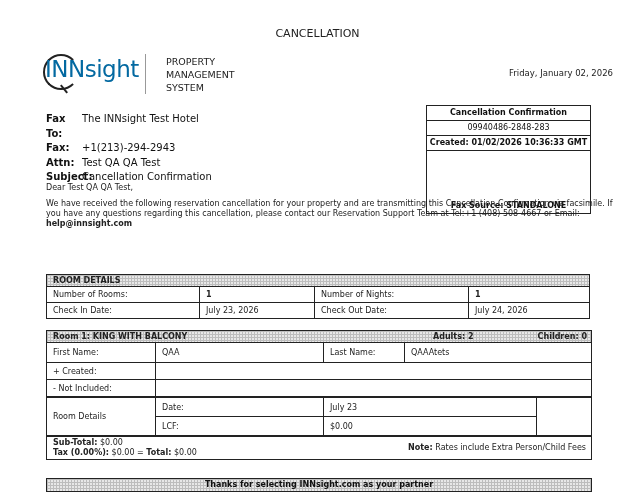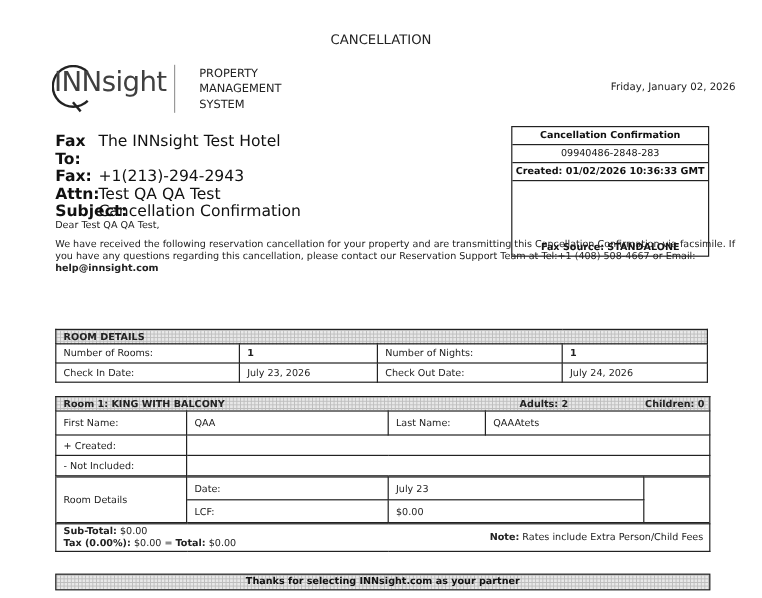--- a/index.html
+++ b/index.html
@@ -1,26 +1,26 @@
 <!DOCTYPE html>
 <html><head>
 <meta charset="utf-8">
 <style>
   html, body { margin:0; padding:0; background:#fff; }
   body { width:635px; height:498px; position:relative; overflow:hidden; font-family:"DejaVu Sans", sans-serif; color:#111; font-size:8px; }
   .abs { position:absolute; }
   .title { top:27px; left:0; width:635px; text-align:center; font-size:11px; color:#222; }
   .logo { left:45px; top:52px; width:190px; height:44px; }
-  .logo-word { position:absolute; left:0; top:4px; font-size:23px; letter-spacing:-0.5px; color:#404040; font-family:"DejaVu Sans", sans-serif; }
+  .logo-word { position:absolute; left:0; top:4px; font-size:23px; letter-spacing:-0.5px; color:#0369a1; font-family:"DejaVu Sans", sans-serif; }
   .logo-circle { position:absolute; left:-2px; top:2px; width:32px; height:32px; border:2px solid #222; border-radius:50%; border-right-color:transparent; }
   .logo-handle { position:absolute; left:18px; top:32px; width:2px; height:10px; background:#222; transform:rotate(-40deg); }
   .logo-sep { position:absolute; left:100px; top:2px; width:1px; height:40px; background:#999; }
   .logo-pms { position:absolute; left:107px; top:3px; font-size:9.5px; line-height:13px; color:#222;margin-left:14px; }
   .date { right:22px; top:68px; font-size:8.5px; color:#222; }
-  .fax { left:46px; top:112px; font-size:13px; line-height:14.5px; }
+  .fax { left:46px; top:112px; font-size:10px; line-height:14.5px; }
   .fax .row { display:flex; }
   .fax .lbl { font-weight:bold; width:36px; }
   .conf { left:426px; top:105px; width:163px; border:1.5px solid #222; }
   .conf div { border-bottom:1.5px solid #222; text-align:center; font-size:8px; height:14px; line-height:14px; }
   .conf div:last-child { border-bottom:none;margin-top:48px; }
   .conf .b { font-weight:bold; }
   .letter { left:46px; top:183px; width:570px; font-size:8px; line-height:10px; color:#222; }
   .letter p { margin:0 0 6px 0; }
   .hatch { background-color:#e8e8e8; background-image:linear-gradient(#bdbdbd 1px, transparent 1px), linear-gradient(90deg, #bdbdbd 1px, transparent 1px); background-size:3px 3px; }
   table { border-collapse:collapse; width:544px; }

